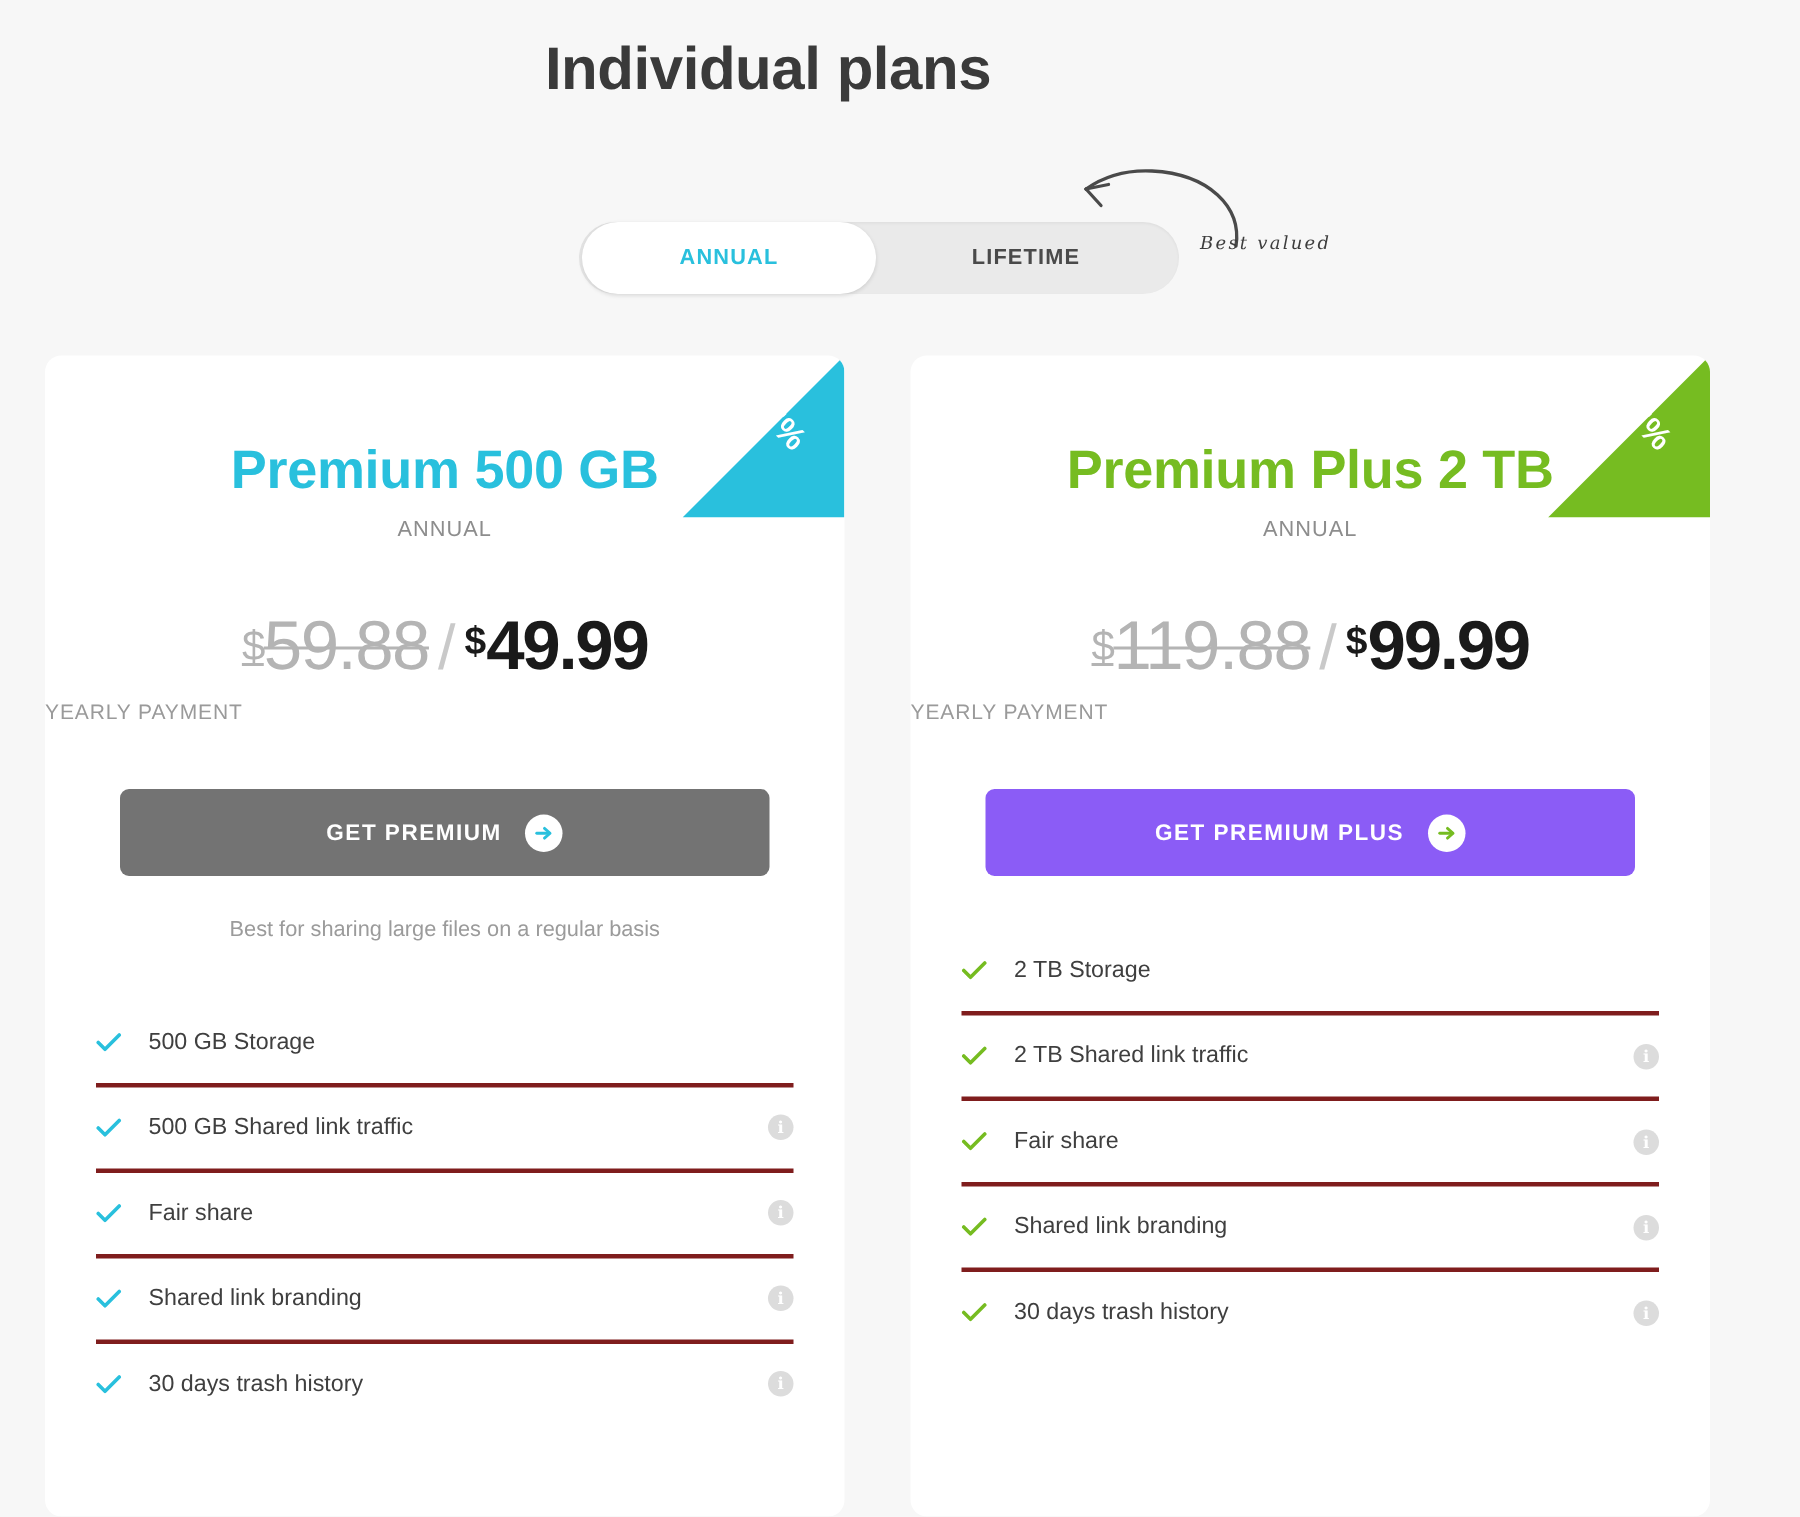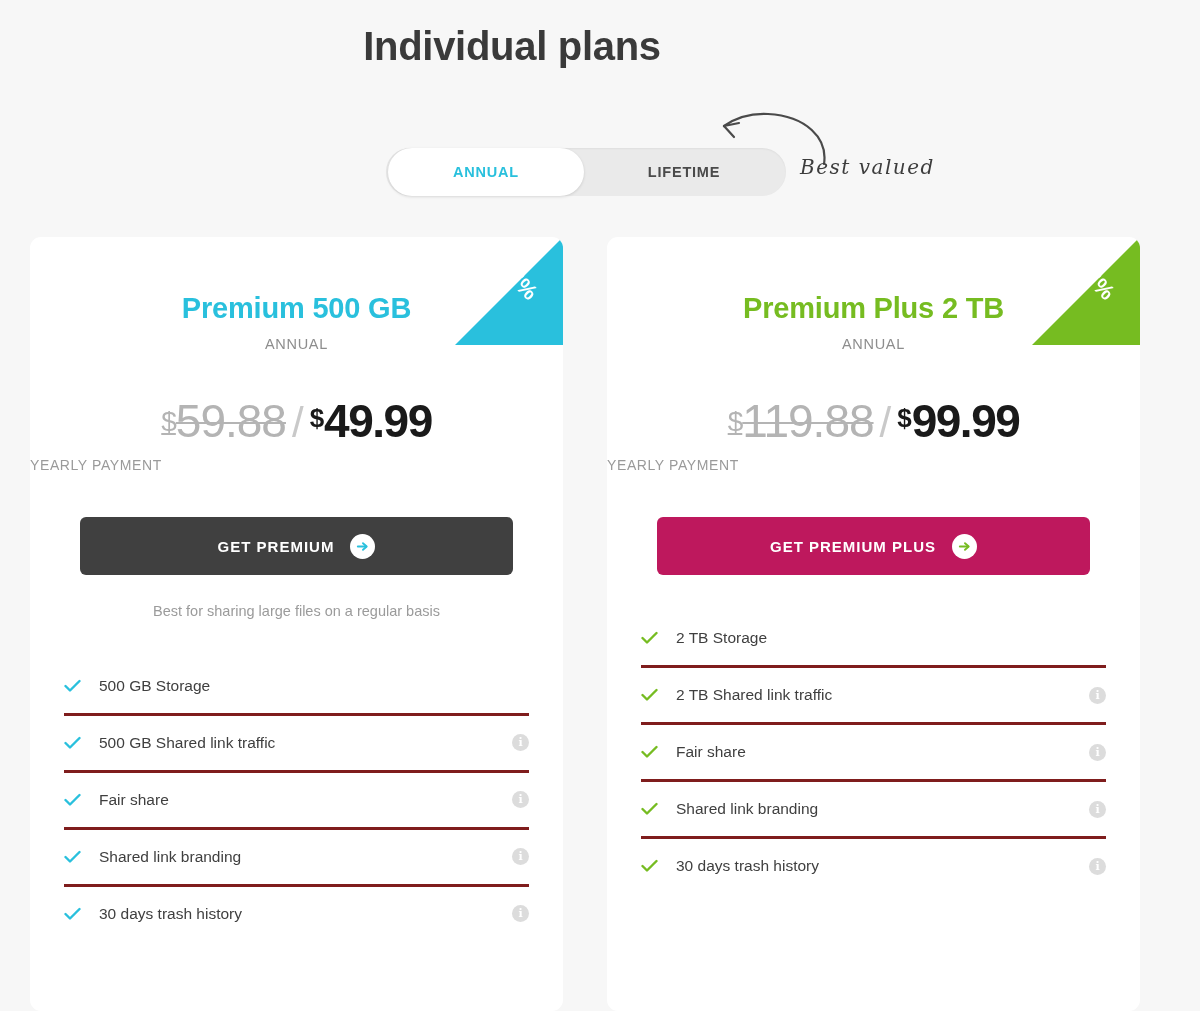--- a/index.html
+++ b/index.html
@@ -75,21 +75,21 @@
     width: 130px;
     height: 60px;
     pointer-events: none;
   }
   .best-valued {
     position: absolute;
     top: 155px;
     left: 800px;
     font-family: "DejaVu Serif", serif;
     font-style: italic;
-    font-size: 20px;
+    font-size: 12px;
     color: #3d3d3d;
     letter-spacing: 1.5px;
     white-space: nowrap;
   }
 
   
   .cards {
     position: absolute;
     top: 237px;
     left: 30px;
@@ -135,21 +135,21 @@
     transform: rotate(45deg);
     color: #ffffff;
     font-size: 22px;
     font-weight: bold;
     letter-spacing: 0.5px;
   }
 
   .plan-name {
     margin-top: 55px;
     text-align: center;
-    font-size: 29px;
+    font-size: 36px;
     font-weight: bold;
     letter-spacing: -0.2px;
   }
   .plan-period {
     margin-top: 11px;
     text-align: center;
     font-size: 14.5px;
     color: #8d8d8d;
     letter-spacing: 0.7px;
   }
@@ -294,21 +294,21 @@
     </div>
 
     <div class="plan-name" style="color:#29c0dd;">Premium 500 GB</div>
     <div class="plan-period">ANNUAL</div>
 
     <div class="price-row">
       <span class="price-old"><span class="cur">$</span><span>59.88</span></span><span class="price-sep">/</span><span class="price-new"><span class="cur">$</span><span>49.99</span></span>
     </div>
     <div class="price-caption">YEARLY PAYMENT</div>
 
-    <button class="cta" style="background:#404040;">
+    <button class="cta" style="background:#737373;">
       <span>GET PREMIUM</span>
       <span class="cta-arrow">
         <svg width="15" height="15" viewBox="0 0 16 16">
           <path d="M3 8 H12" stroke="#29c0dd" stroke-width="2" stroke-linecap="round" fill="none"></path>
           <path d="M8.5 4.5 L12.5 8 L8.5 11.5" stroke="#29c0dd" stroke-width="2" stroke-linecap="round" stroke-linejoin="round" fill="none"></path>
         </svg>
       </span>
     </button>
 
     <div class="blurb">Best for sharing large files on a regular basis</div>
@@ -369,21 +369,21 @@
     </div>
 
     <div class="plan-name" style="color:#76bc21;">Premium Plus 2 TB</div>
     <div class="plan-period">ANNUAL</div>
 
     <div class="price-row">
       <span class="price-old"><span class="cur">$</span><span>119.88</span></span><span class="price-sep">/</span><span class="price-new"><span class="cur">$</span><span>99.99</span></span>
     </div>
     <div class="price-caption">YEARLY PAYMENT</div>
 
-    <button class="cta" style="background:#be185d;">
+    <button class="cta" style="background:#8b5cf6;">
       <span>GET PREMIUM PLUS</span>
       <span class="cta-arrow">
         <svg width="15" height="15" viewBox="0 0 16 16">
           <path d="M3 8 H12" stroke="#76bc21" stroke-width="2" stroke-linecap="round" fill="none"></path>
           <path d="M8.5 4.5 L12.5 8 L8.5 11.5" stroke="#76bc21" stroke-width="2" stroke-linecap="round" stroke-linejoin="round" fill="none"></path>
         </svg>
       </span>
     </button>
 
 

